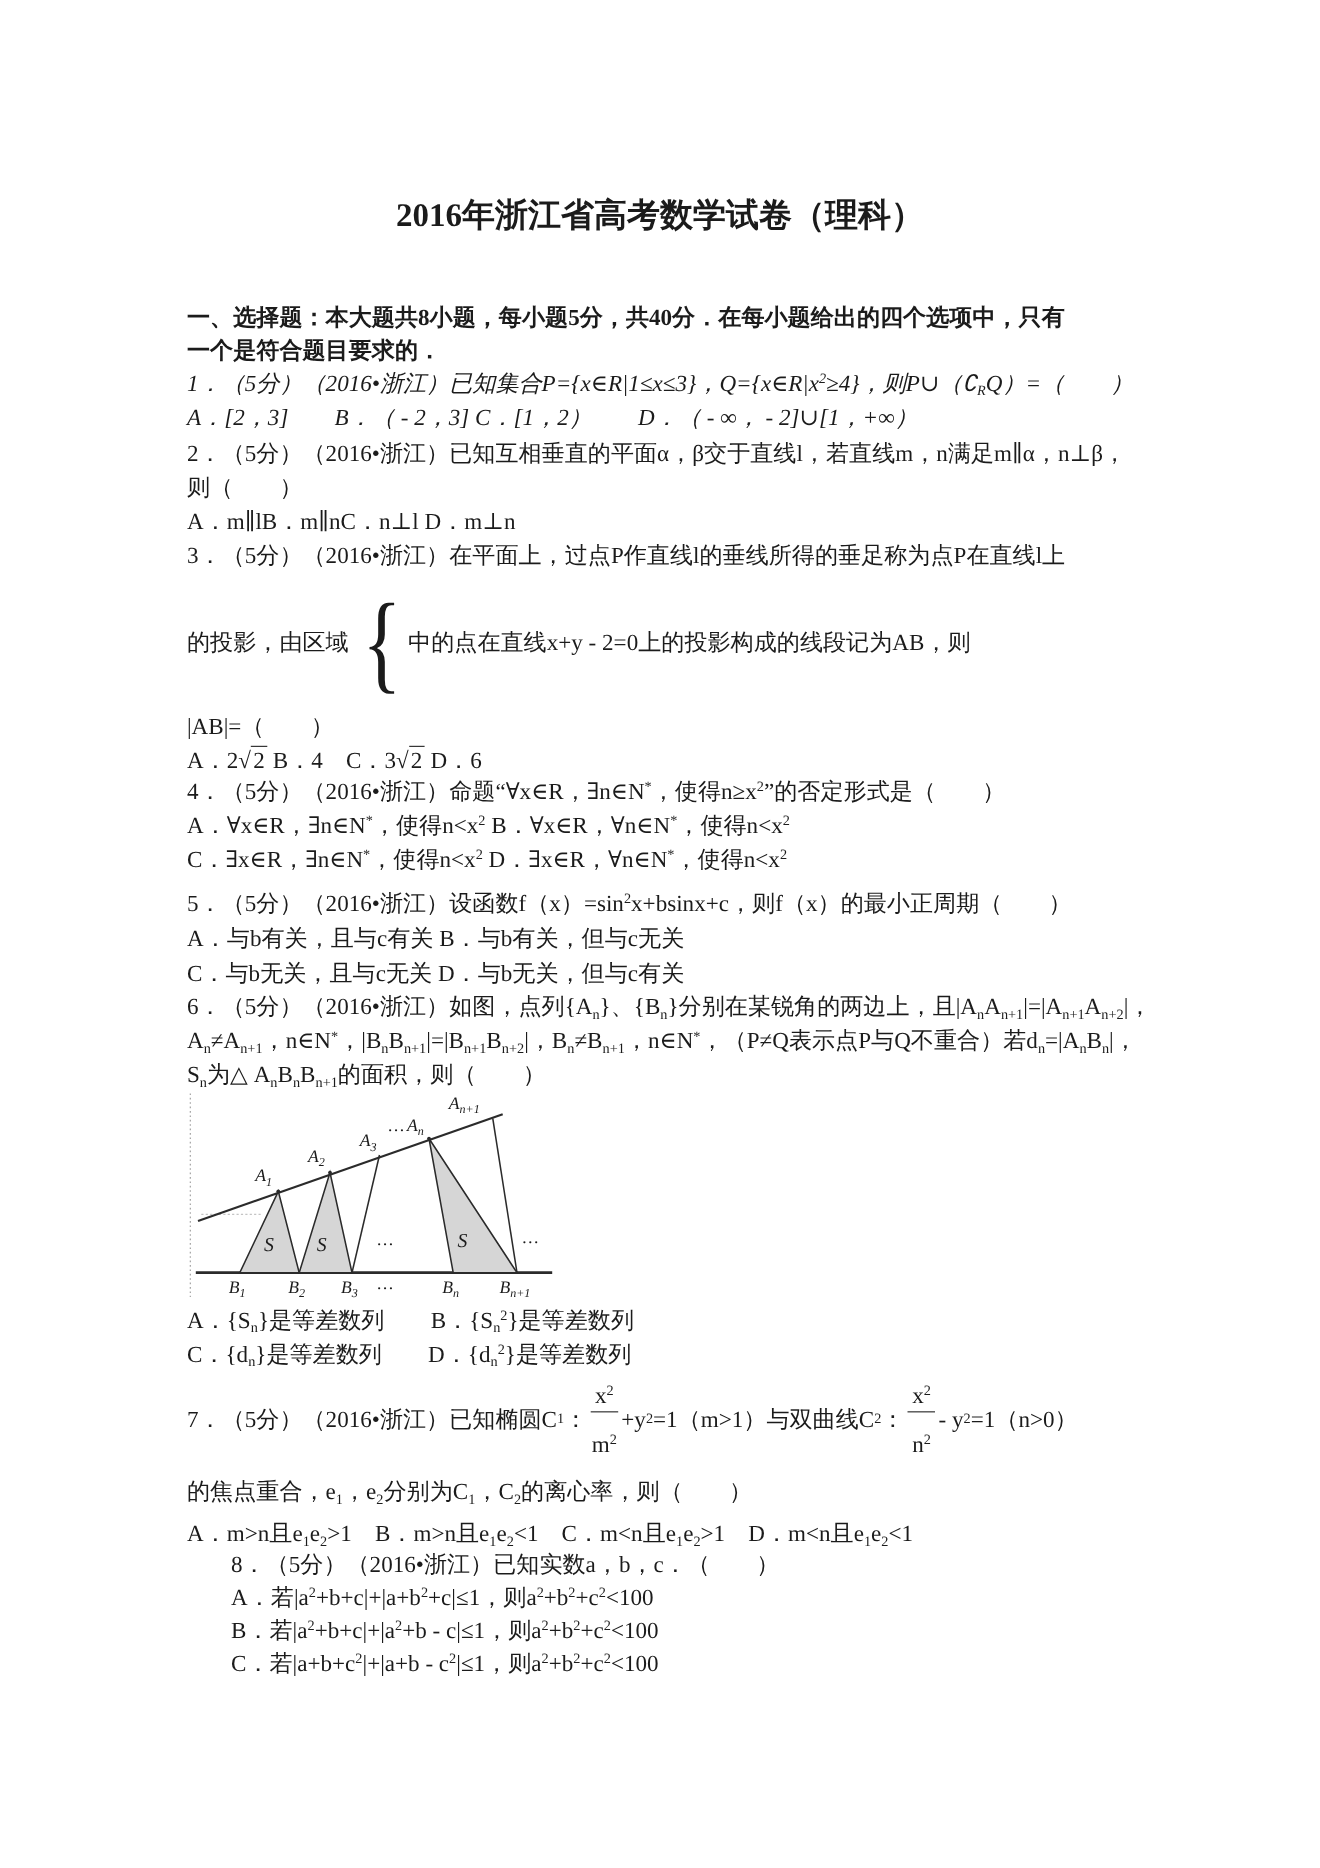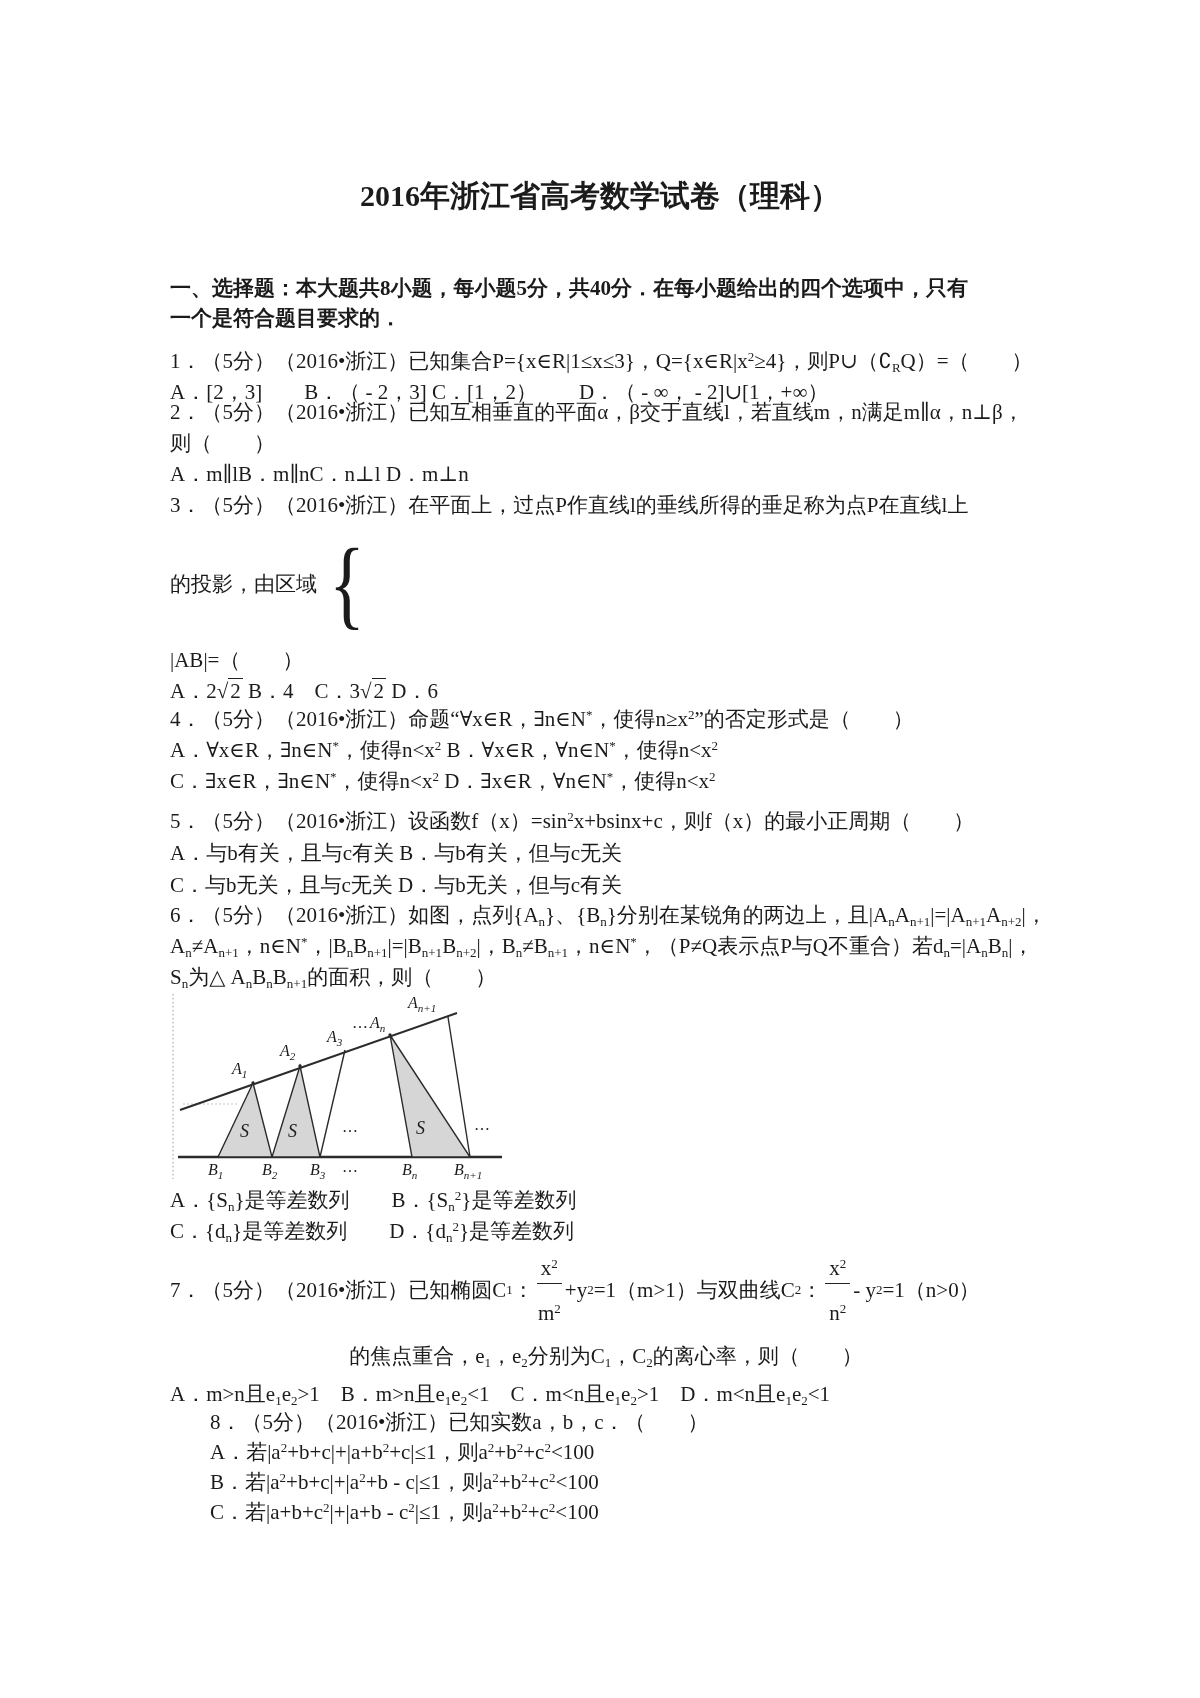--- a/index.html
+++ b/index.html
@@ -41,36 +41,37 @@
 
 <div class="page">
 
   <div class="blk ttl" style="top:176px;">2016年浙江省高考数学试卷（理科）</div>
 
   <div class="blk bold" style="top:273px;line-height:30px;">
     <div class="ln">一、选择题：本大题共8小题，每小题5分，共40分．在每小题给出的四个选项中，只有</div>
     <div class="ln">一个是符合题目要求的．</div>
   </div>
 
-  <div class="blk" style="top:346px;">
+  <div class="blk" style="top:333px;font-style:italic;">
     <div class="ln">1．（5分）（2016•浙江）已知集合P={x∈R|1≤x≤3}，Q={x∈R|x<sup>2</sup>≥4}，则P∪（∁<sub>R</sub>Q）=（　　）</div>
     <div class="ln">A．[2，3]　　B．（ - 2，3] C．[1，2）　　D．（ - ∞， - 2]∪[1，+∞）</div>
   </div>
 
   <div class="blk" style="top:397px;">
     <div class="ln">2．（5分）（2016•浙江）已知互相垂直的平面α，β交于直线l，若直线m，n满足m∥α，n⊥β，</div>
     <div class="ln">则（　　）</div>
     <div class="ln">A．m∥lB．m∥nC．n⊥l D．m⊥n</div>
   </div>
 
   <div class="blk" style="top:490px;">
     <div class="ln">3．（5分）（2016•浙江）在平面上，过点P作直线l的垂线所得的垂足称为点P在直线l上</div>
     <div class="sysline">
       <span>的投影，由区域</span>
       <span class="brace">{</span>
+      <span>中的点在直线x+y - 2=0上的投影构成的线段记为AB，则</span>
     </div>
     <div class="ln" style="margin-top:6px;">|AB|=（　　）</div>
     <div class="ln">A．2<span class="sqrt">√<span class="rd">2</span></span> B．4　C．3<span class="sqrt">√<span class="rd">2</span></span> D．6</div>
   </div>
 
   <div class="blk" style="top:704px;">
     <div class="ln">4．（5分）（2016•浙江）命题“∀x∈R，∃n∈N<sup>*</sup>，使得n≥x<sup>2</sup>”的否定形式是（　　）</div>
     <div class="ln">A．∀x∈R，∃n∈N<sup>*</sup>，使得n&lt;x<sup>2</sup> B．∀x∈R，∀n∈N<sup>*</sup>，使得n&lt;x<sup>2</sup></div>
     <div class="ln">C．∃x∈R，∃n∈N<sup>*</sup>，使得n&lt;x<sup>2</sup> D．∃x∈R，∀n∈N<sup>*</sup>，使得n&lt;x<sup>2</sup></div>
   </div>
@@ -130,21 +131,21 @@
   </div>
 
   <div class="blk" style="top:1252px;">
     <div class="fracline ln">7．（5分）（2016•浙江）已知椭圆C<sub>1</sub>：<span class="frac">
           <span class="num">x<sup>2</sup></span>
           <span class="den">m<sup>2</sup></span>
         </span>+y<sup>2</sup>=1（m&gt;1）与双曲线C<sub>2</sub>：<span class="frac">
           <span class="num">x<sup>2</sup></span>
           <span class="den">n<sup>2</sup></span>
         </span> - y<sup>2</sup>=1（n&gt;0）</div>
-    <div class="ln" style="margin-top:13px;text-align:center;">的焦点重合，e<sub>1</sub>，e<sub>2</sub>分别为C<sub>1</sub>，C<sub>2</sub>的离心率，则（　　）</div>
+    <div class="ln" style="margin-top:13px;">的焦点重合，e<sub>1</sub>，e<sub>2</sub>分别为C<sub>1</sub>，C<sub>2</sub>的离心率，则（　　）</div>
     <div class="ln" style="margin-top:7px;">A．m&gt;n且e<sub>1</sub>e<sub>2</sub>&gt;1　B．m&gt;n且e<sub>1</sub>e<sub>2</sub>&lt;1　C．m&lt;n且e<sub>1</sub>e<sub>2</sub>&gt;1　D．m&lt;n且e<sub>1</sub>e<sub>2</sub>&lt;1</div>
   </div>
 
   <div class="blk" style="top:1407px;line-height:30px;margin-left:40px;">
     <div class="ln">8．（5分）（2016•浙江）已知实数a，b，c．（　　）</div>
     <div class="ln">A．若|a<sup>2</sup>+b+c|+|a+b<sup>2</sup>+c|≤1，则a<sup>2</sup>+b<sup>2</sup>+c<sup>2</sup>&lt;100</div>
     <div class="ln">B．若|a<sup>2</sup>+b+c|+|a<sup>2</sup>+b - c|≤1，则a<sup>2</sup>+b<sup>2</sup>+c<sup>2</sup>&lt;100</div>
     <div class="ln">C．若|a+b+c<sup>2</sup>|+|a+b - c<sup>2</sup>|≤1，则a<sup>2</sup>+b<sup>2</sup>+c<sup>2</sup>&lt;100</div>
   </div>
 

